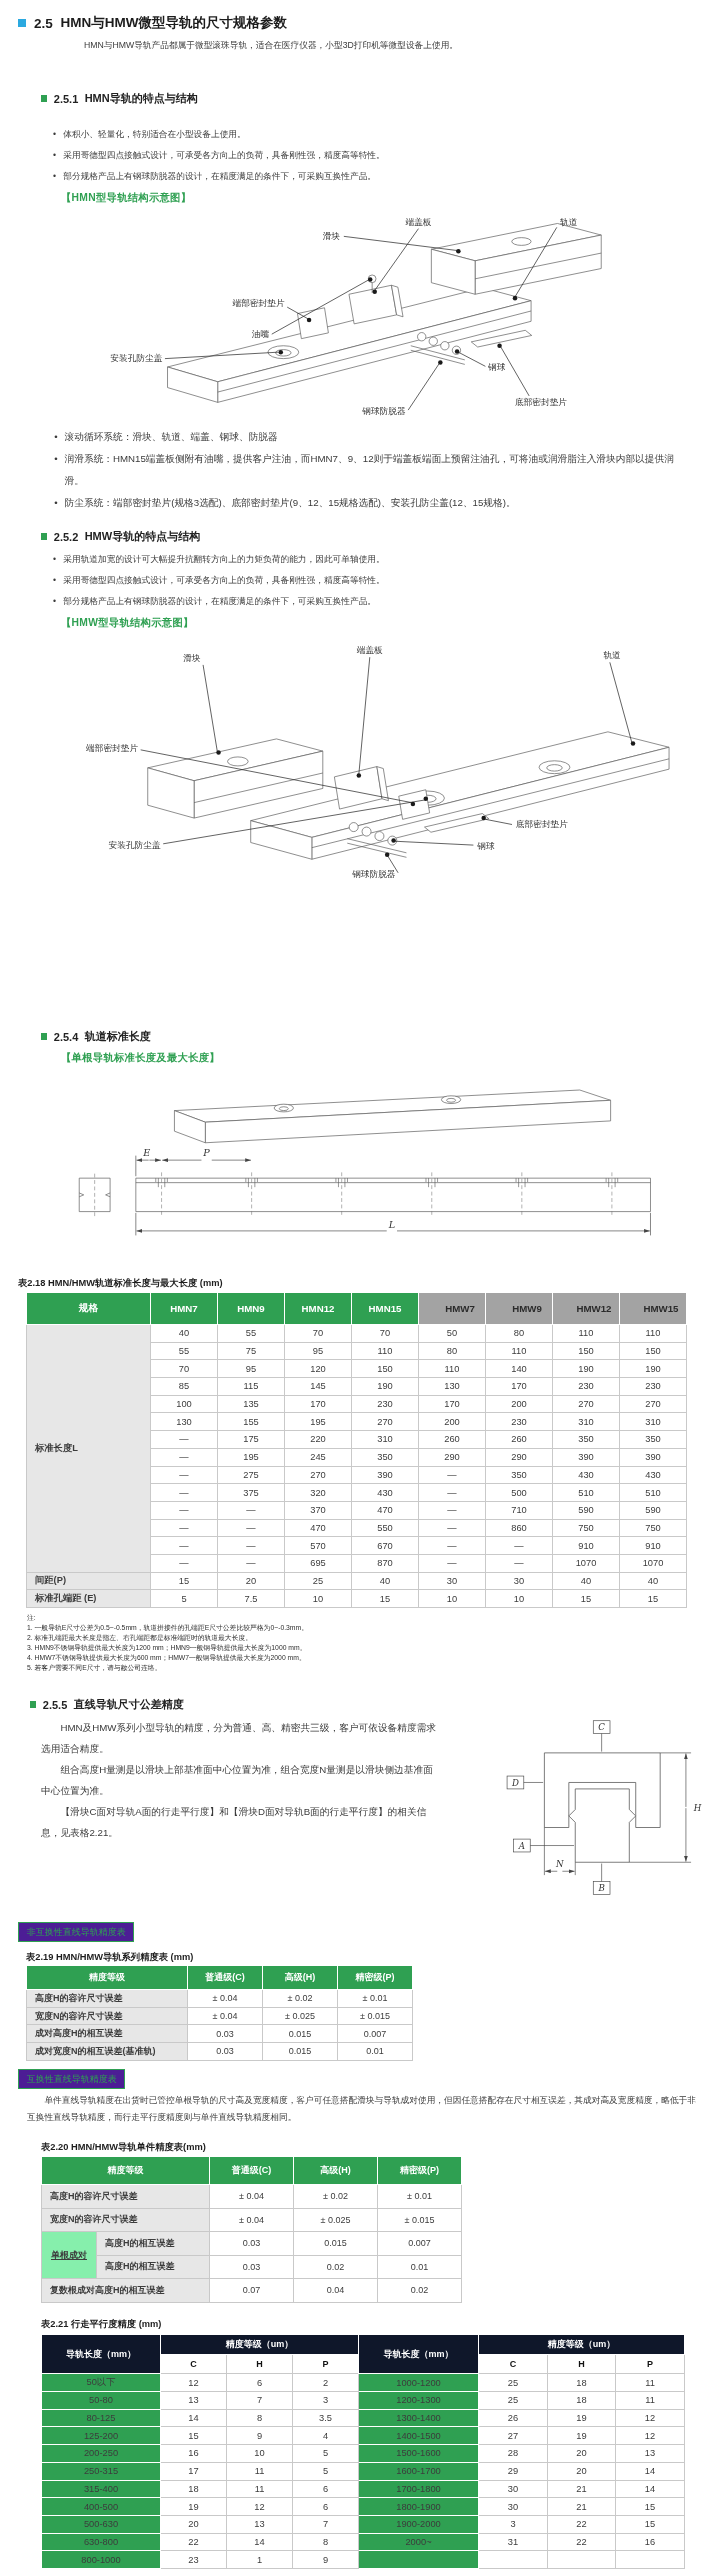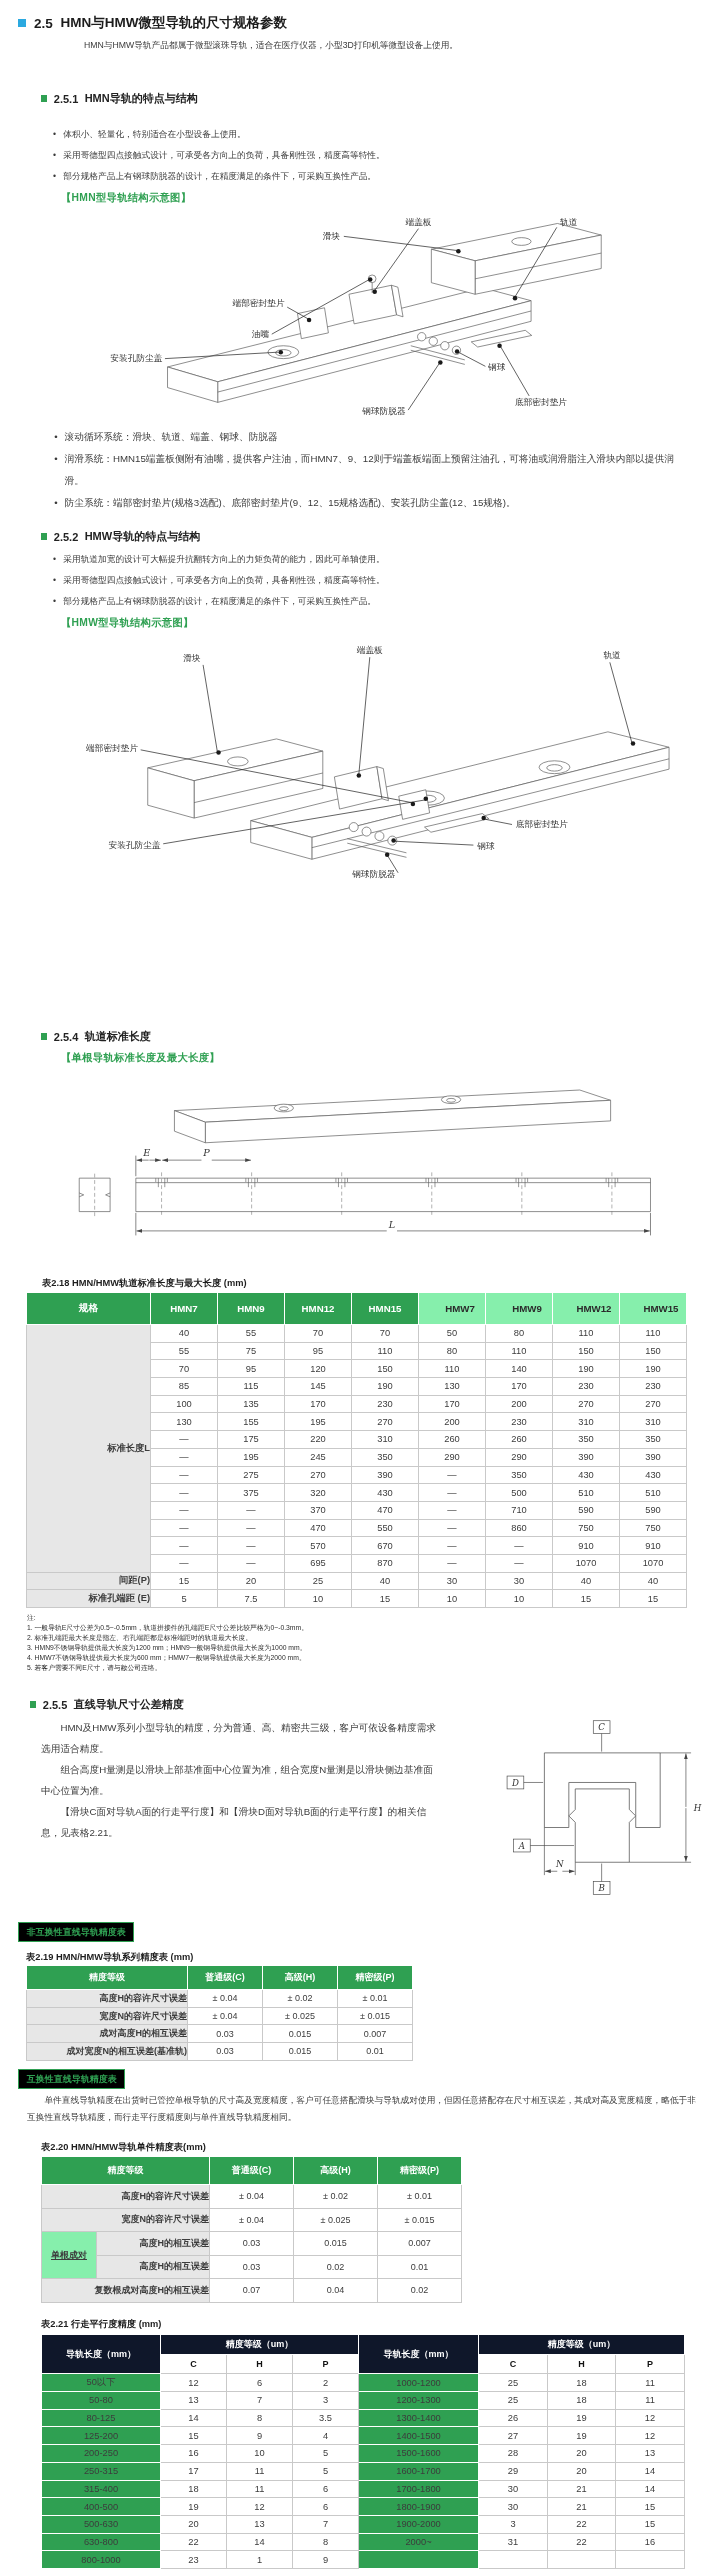--- a/index.html
+++ b/index.html
@@ -18,43 +18,43 @@
   ul.blist li{position:relative;padding-left:10.3px;line-height:21px;}
   ul.blist li::before{content:"•";position:absolute;left:0;top:0;color:#3a3a3a;}
   ul.syslist{list-style:none;margin:0;padding:0;font-size:9.7px;color:#3a3a3a;}
   ul.syslist li{position:relative;padding-left:11.6px;line-height:22px;}
   ul.syslist li::before{content:"•";position:absolute;left:1.3px;top:0;color:#3a3a3a;}
   
   table{border-collapse:collapse;table-layout:fixed;}
   td,th{border:0.6px solid #c9c9c9;text-align:center;vertical-align:middle;padding:0;font-weight:normal;}
   .ttitle{font-size:9.3px;font-weight:bold;color:#1e1e1e;}
   .gh{background:#2fa052;color:#fff;font-weight:bold;border-color:#fff;}
-  .wh{background:#86efac;color:#2b2b2b;font-weight:bold;border-color:#fff;padding-left:16px;}
-  .lab{background:#e7e7e7;text-align:right;padding-left:20px;font-weight:bold;font-size:9px;color:#2b2b2b;}
+  .wh{background:#a3a3a3;color:#2b2b2b;font-weight:bold;border-color:#fff;padding-left:16px;}
+  .lab{background:#e7e7e7;text-align:left;padding-left:8px;font-weight:bold;font-size:9px;color:#2b2b2b;}
   .labc{background:#86efac;font-weight:bold;font-size:9px;color:#2b2b2b;text-decoration:underline;}
   .t218{width:657px;border:0.6px solid #ababab;}
   .t218 th{height:31px;font-size:9.7px;}
   .t218 td{height:16.7px;font-size:9.3px;color:#3c3c3c;}
   .t219{width:386px;border:0.6px solid #ababab;}
   .t219 th{height:23px;font-size:9px;}
   .t219 td{height:16.7px;font-size:9px;color:#3c3c3c;}
   .t220{width:419px;border:0.6px solid #ababab;}
   .t220 th{height:27px;font-size:9px;}
   .t220 td{height:22.5px;font-size:9px;color:#3c3c3c;}
   .t221{width:644px;border:0.6px solid #ababab;}
   .t221 th{height:18.7px;font-size:9px;}
   .t221 td{height:16.7px;font-size:9.3px;color:#3c3c3c;}
   .glh{background:#0f172a;color:#fff;font-weight:bold;border-color:#fff;}
   .gld{background:#2fa052;color:#fff;border-color:#fff;font-size:9px;}
   .chp{background:#fff;color:#111;font-weight:bold;}
   .notes{font-size:6.8px;color:#2e2e2e;line-height:10px;}
   .para{font-size:9.7px;color:#3a3a3a;line-height:21px;margin:0;text-indent:2em;}
   .interp{font-size:8.7px;color:#3a3a3a;line-height:16.7px;text-indent:2em;}
-  .gbox{display:inline-block;border:0.6px solid #2fa052;color:#2fa052;font-weight:bold;
-        font-size:9px;padding:2.6px 7.7px;background:#000000;}
+  .gbox{display:inline-block;border:0.6px solid #2fa052;color:#2fa052;font-weight:normal;
+        font-size:9px;padding:2.6px 7.7px;background:#4c1d95;}
   .diagram text{font-size:13.5px;fill:#333;}
   .dimtext{font-family:"DejaVu Serif","Liberation Serif",serif;font-style:italic;font-size:15px;fill:#333;}
 </style>
 </head>
 <body>
 
 <div class="page">
 
   <div class="h1 abs" style="left:18px;top:14px">
     <span class="sq-b"></span>
@@ -279,21 +279,21 @@
       <line x1="150" y1="219" x2="150" y2="254"></line>
         <line x1="950" y1="219" x2="950" y2="254"></line>
       <line x1="540" y1="247" x2="151" y2="247" marker-end="url(#arL)"></line>
       <line x1="556" y1="247" x2="949" y2="247" marker-end="url(#arL)"></line>
     </g>
     <text class="dimtext" x="167" y="130" text-anchor="middle">E</text>
     <text class="dimtext" x="260" y="130" text-anchor="middle">P</text>
     <text class="dimtext" x="548" y="242" text-anchor="middle">L</text>
   </svg>
 
-  <div class="ttitle abs" style="left:42px;top:1277px">表2.18  HMN/HMW轨道标准长度与最大长度 (mm)</div>
+  <div class="ttitle abs" style="left:18px;top:1277px">表2.18  HMN/HMW轨道标准长度与最大长度 (mm)</div>
   <table class="t218 abs" style="left:26px;top:1292px">
     <colgroup>
         <col style="width:124px">
         <col span="8" style="width:67px">
       </colgroup>
     <thead>
       <tr>
         <th class="gh">规格</th>
         <th class="gh">HMN7</th>
         <th class="gh">HMN9</th>

